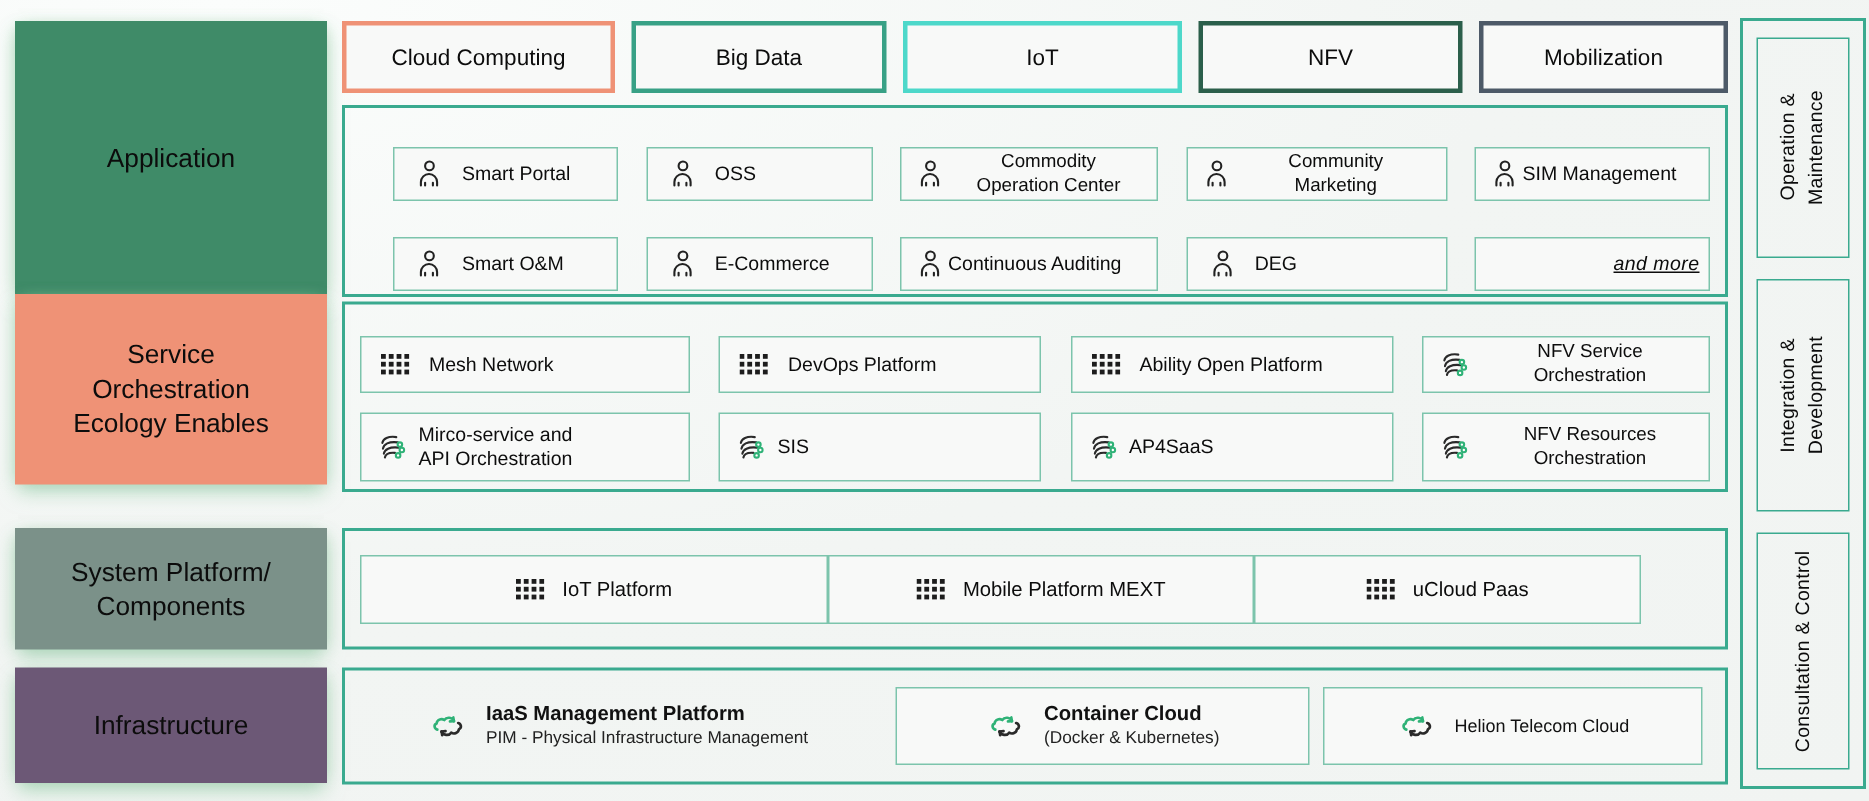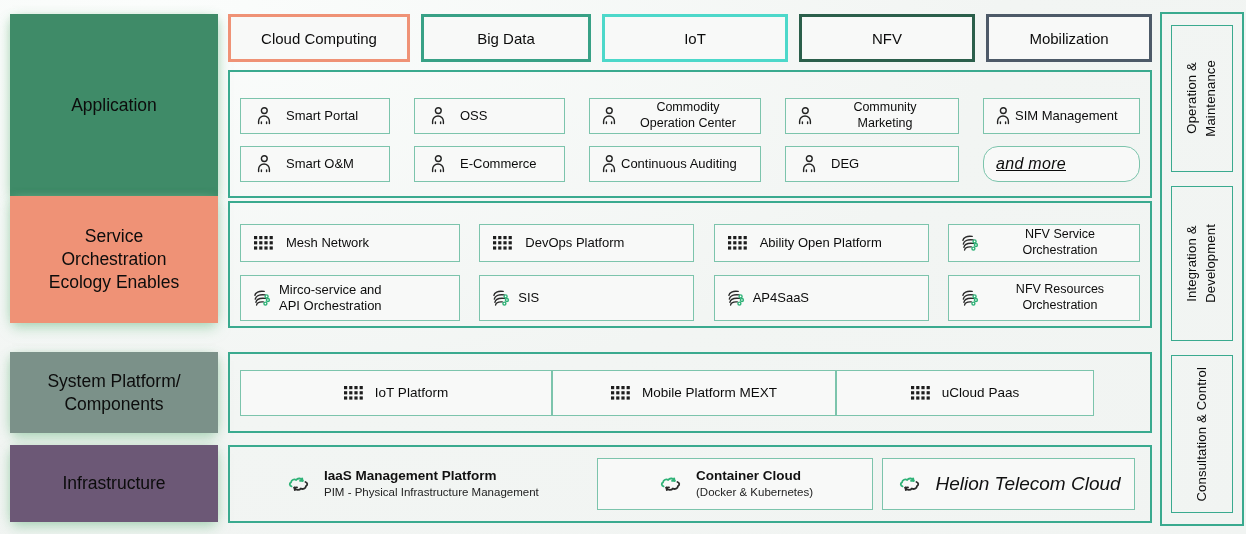--- a/index.html
+++ b/index.html
@@ -60,27 +60,28 @@
   }
   .lbl{line-height:1.25;}
   .two{font-size:12.5px;text-align:center;flex:1;}
   .ic{flex:0 0 auto;display:block;}
 
   
   .app-grid{
     display:grid;
     grid-template-columns:150px 151px 172px 174px 157px;
     justify-content:space-between;
-    row-gap:12px;
+    row-gap:24px;
     padding:26px 10px 0 10px;
+    margin-left:22px;
   }
   .app-grid .item{height:36px;padding:0 6px 0 12px;gap:13px;}
   .app-grid .item.tight{padding-left:8px;gap:3px;}
   .app-grid .item.ctr{padding-left:8px;gap:4px;}
-  .andmore{justify-content:flex-start;font-size:16px;font-style:italic;text-decoration:underline;letter-spacing:.3px;border-radius:15px;}
+  .andmore{justify-content:flex-end;font-size:13px;font-style:italic;text-decoration:underline;letter-spacing:.3px;}
 
   
   .svc-grid{
     display:grid;
     grid-template-columns:220px 215px 215px 192px;
     grid-template-rows:38px 46px;
     justify-content:space-between;
     row-gap:13px;
     padding:21px 10px 0 10px;
   }
@@ -92,21 +93,21 @@
   .sys-row .item{height:46px;justify-content:center;gap:12px;font-size:13.5px;}
   .sys-0{width:312px;} .sys-1{width:284px;} .sys-2{width:258px;}
 
   
   .infra-item{position:absolute;display:flex;align-items:center;}
   .infra-plain{left:55px;top:11px;height:52px;gap:12px;}
   .infra-box{box-sizing:border-box;border:1px solid #7cc4ac;background:#f8f9f8;justify-content:center;gap:12px;height:52px;top:11px;}
   .ib-1{left:367px;width:276px;}
   .ib-2{left:652px;width:253px;}
   .it-title{font-size:13.5px;font-weight:bold;line-height:1.25;}
-  .it-title.reg{font-weight:normal;font-size:19px;font-style:italic;}
+  .it-title.reg{font-weight:normal;font-size:12px;}
   .it-sub{font-size:11.5px;color:#222;line-height:1.3;}
 
   
   .rail{
     position:absolute;left:1160px;top:12px;width:84px;height:514px;
     box-sizing:border-box;border:2px solid #3aaa8f;
     display:flex;flex-direction:column;justify-content:space-between;
     padding:11px 9px;
   }
   .rail-box{

